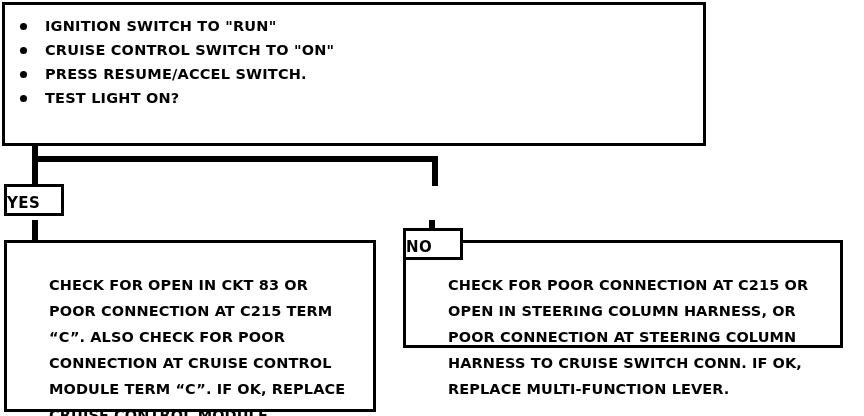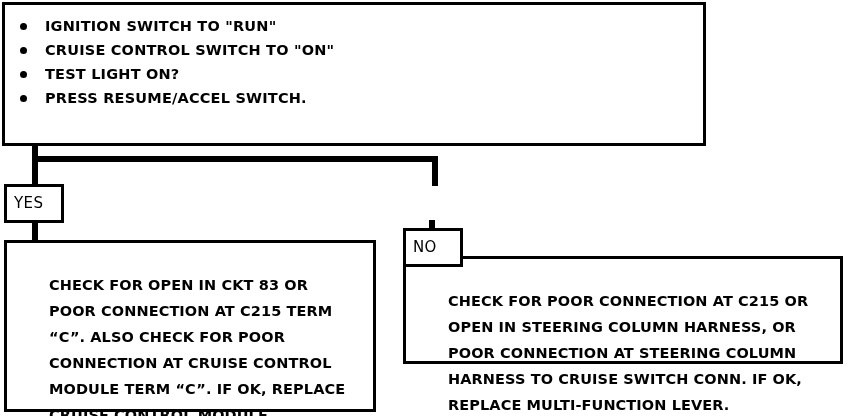--- a/index.html
+++ b/index.html
@@ -66,25 +66,24 @@
     border-radius: 50%;
   }
 
   
   .answer-label-box {
     position: absolute;
     box-sizing: border-box;
     border: 3px solid #000000;
     background: #ffffff;
     z-index: 4;
-    height: 39px;
+    height: 32px;
     line-height: 33px;
     font-size: 15px;
-    font-weight: normal;
-    padding-left: 7px;
+    font-weight: bold;
     letter-spacing: 0.4px;
   }
   #yes-box {
     left: 4px;
     top: 184px;
     width: 60px;
   }
   #no-box {
     left: 403px;
     top: 184px;
@@ -94,21 +93,21 @@
 
   
   #yes-result-box {
     left: 4px;
     top: 240px;
     width: 372px;
     height: 172px;
   }
   #no-result-box {
     left: 403px;
-    top: 256px;
+    top: 240px;
     width: 440px;
     height: 108px;
   }
   .result-text {
     margin: 18px;
     padding: 11px 6px 0 24px;
     font-size: 14.5px;
     font-weight: bold;
     line-height: 26px;
     letter-spacing: 0.1px;
@@ -144,25 +143,25 @@
       <li class="bullet-item">
         <span class="bullet-dot"></span>
         <span>IGNITION SWITCH TO "RUN"</span>
       </li>
       <li class="bullet-item">
         <span class="bullet-dot"></span>
         <span>CRUISE CONTROL SWITCH TO "ON"</span>
       </li>
       <li class="bullet-item">
         <span class="bullet-dot"></span>
-        <span>TEST LIGHT ON?</span>
+        <span>PRESS RESUME/ACCEL SWITCH.</span>
       </li>
       <li class="bullet-item">
         <span class="bullet-dot"></span>
-        <span>PRESS RESUME/ACCEL SWITCH.</span>
+        <span>TEST LIGHT ON?</span>
       </li>
     </ul>
   </div>
 
   <div class="conn" id="conn-stem-down"></div>
   <div class="conn" id="conn-bus-horiz"></div>
   <div class="conn" id="conn-yes-down"></div>
   <div class="conn" id="conn-no-down"></div>
   <div class="conn" id="conn-yes-stub"></div>
   <div class="conn" id="conn-no-stub"></div>

